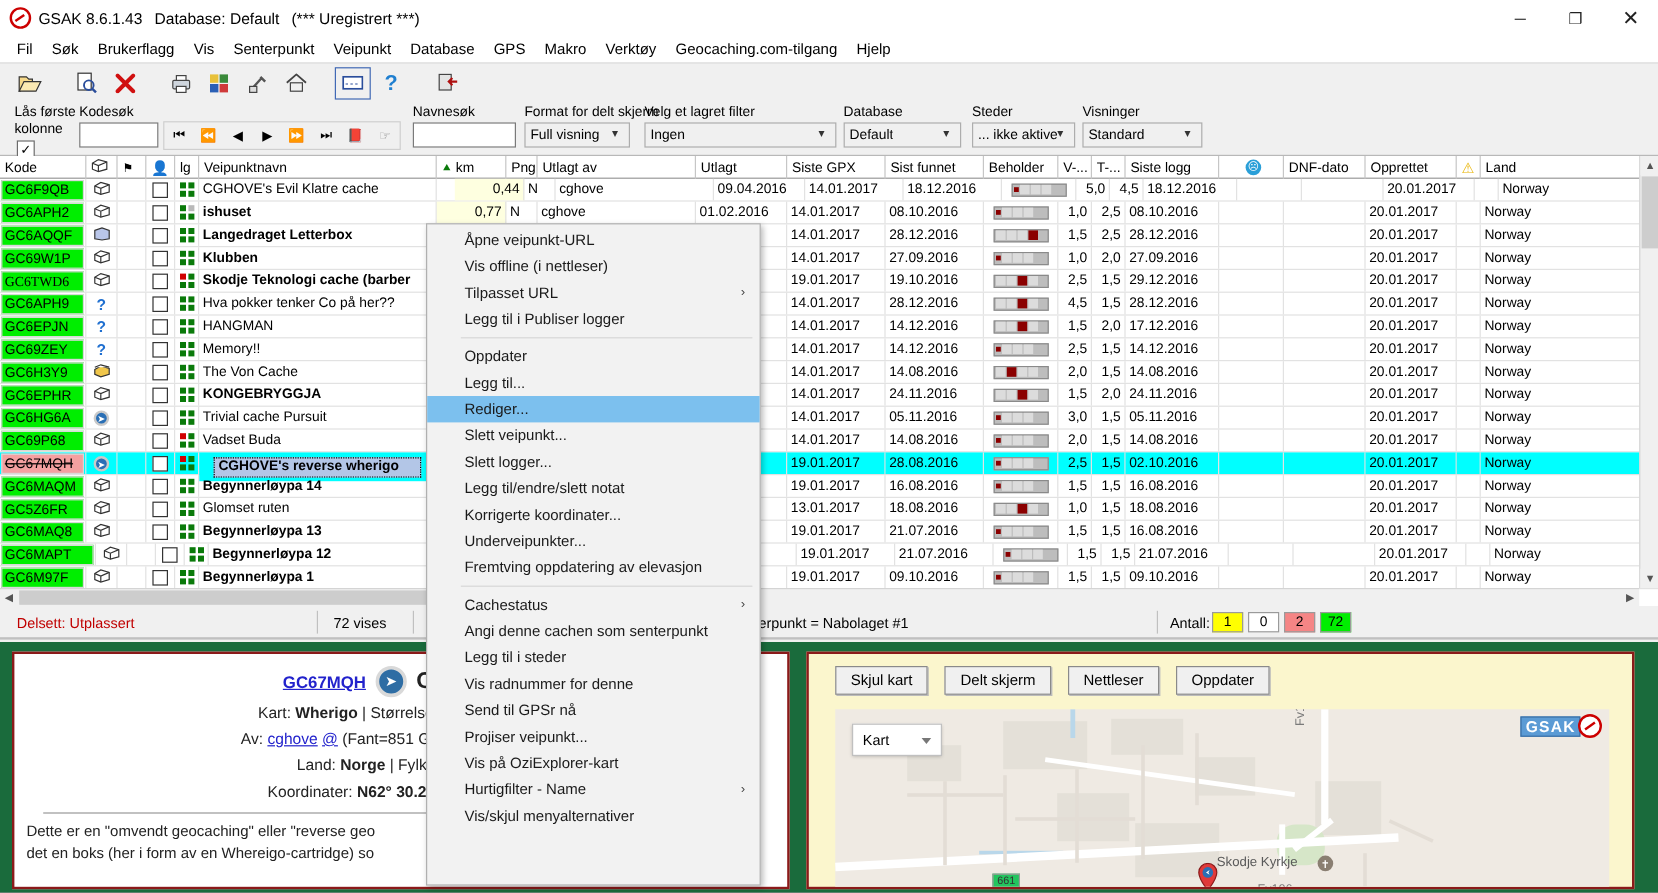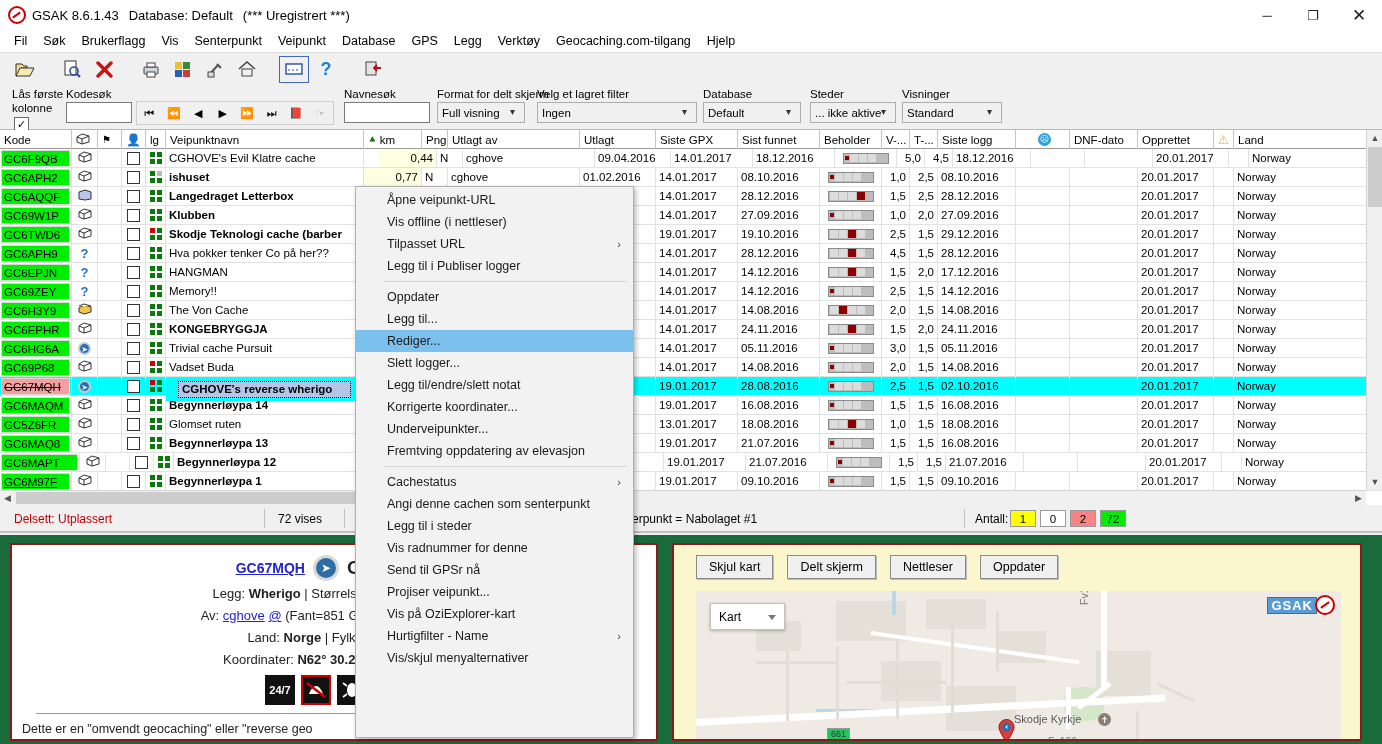--- a/index.html
+++ b/index.html
@@ -321,21 +321,21 @@
 
   <div class="menubar">
     <div class="mi">Fil</div>
     <div class="mi">Søk</div>
     <div class="mi">Brukerflagg</div>
     <div class="mi">Vis</div>
     <div class="mi">Senterpunkt</div>
     <div class="mi">Veipunkt</div>
     <div class="mi">Database</div>
     <div class="mi">GPS</div>
-    <div class="mi">Legg</div>
+    <div class="mi">Makro</div>
     <div class="mi">Verktøy</div>
     <div class="mi">Geocaching.com-tilgang</div>
     <div class="mi">Hjelp</div>
   </div>
 
   <div class="toolbar">
     <div class="tb-btn">
       <svg width="20" height="17" viewBox="0 0 20 17">
           <path d="M1 15V3h6l2 2h3v2H6L2 15z" fill="#f6d98a" stroke="#333" stroke-width="1"></path>
           <path d="M5 7h14l-4 8H1z" fill="#fbe9b2" stroke="#333" stroke-width="1"></path>
@@ -723,21 +723,21 @@
           <div class="cell num" style="width: 28px;">2,0</div>
           <div class="cell" style="width: 78px;">27.09.2016</div>
           <div class="cell" style="width: 54px;"></div>
           <div class="cell" style="width: 68px;"></div>
           <div class="cell" style="width: 76px;">20.01.2017</div>
           <div class="cell" style="width: 20px;"></div>
           <div class="cell" style="width: 140px;">Norway</div>
           <div class="cell" style="width: 80px;">Skodje</div>
         </div>
         <div class="row">
-          <div class="cell" style="width: 72px; padding: 0px 1px;">
+          <div class="cell" style="width: 72px; padding: 0px 1px; font-family: Liberation Serif, serif;">
             <span class="code-chip">GC6TWD6</span>
           </div>
           <div class="cell" style="width: 26px; justify-content: center;">
             <span><svg width="14" height="12" viewBox="0 0 14 12">
                 <path d="M1 4 L6 1 L13 3 L13 9 L6 11 L1 9Z" fill="#ffffff" stroke="#333"></path>
                 <path d="M1 4 L6 6 L13 3 M6 6 L6 11" fill="none" stroke="#333"></path>
               </svg></span>
           </div>
           <div class="cell" style="width: 24px;"></div>
           <div class="cell" style="width: 24px; justify-content: center;">
@@ -1345,21 +1345,21 @@
           <div class="cell num" style="width: 28px;">1,5</div>
           <div class="cell" style="width: 78px;">21.07.2016</div>
           <div class="cell" style="width: 54px;"></div>
           <div class="cell" style="width: 68px;"></div>
           <div class="cell" style="width: 76px;">20.01.2017</div>
           <div class="cell" style="width: 20px;"></div>
           <div class="cell" style="width: 140px;">Norway</div>
           <div class="cell" style="width: 80px;">Skodje</div>
         </div>
         <div class="row">
-          <div class="cell" style="width: 72px; padding: 0px 1px; text-decoration: underline;">
+          <div class="cell" style="width: 72px; padding: 0px 1px;">
             <span class="code-chip">GC6M97F</span>
           </div>
           <div class="cell" style="width: 26px; justify-content: center;">
             <span><svg width="14" height="12" viewBox="0 0 14 12">
                 <path d="M1 4 L6 1 L13 3 L13 9 L6 11 L1 9Z" fill="#ffffff" stroke="#333"></path>
                 <path d="M1 4 L6 6 L13 3 M6 6 L6 11" fill="none" stroke="#333"></path>
               </svg></span>
           </div>
           <div class="cell" style="width: 24px;"></div>
           <div class="cell" style="width: 24px; justify-content: center;">
@@ -1432,21 +1432,21 @@
   <div class="bottom">
 
     <div class="desc-pane">
       <div class="desc-inner">
         <div class="cache-title-row">
           <a class="gclink">GC67MQH</a>
           <span class="wherigo-ic">➤</span>
           <span class="cache-name">CGHOVE</span>
         </div>
         <div class="meta">
-          <span>Legg:</span>
+          <span>Kart:</span>
           <b>Wherigo</b>
           |
           <span>Størrelse:</span>
           <b>Mikro</b>
           <span class="cont-bar" style="display:inline-flex;vertical-align:-1px;">
             <span class="on sm"></span>
               <span></span>
               <span></span>
               <span></span>
           </span>
@@ -1461,42 +1461,20 @@
           <span>Land:</span>
           <b>Norge</b>
           |
           <span>Fylke:</span>
           <b>Møre og</b>
         </div>
         <div class="meta">
           <span>Koordinater:</span>
           <b>N62° 30.275 E6° 41.559</b>
           <span>|</span>
-        </div>
-        <div class="attrs">
-          <div class="attr">24/7</div>
-          <div class="attr no">
-            <svg width="22" height="20" viewBox="0 0 22 20">
-                <path d="M4 14 q3-8 7-8 q4 0 7 8z" fill="#fff"></path>
-                <path d="M2 3 L20 17" stroke="#cc0000" stroke-width="2.6"></path>
-              </svg>
-          </div>
-          <div class="attr">
-            <svg width="20" height="18" viewBox="0 0 20 18">
-                <ellipse cx="10" cy="9" rx="5" ry="7" fill="#fff"></ellipse>
-                <path d="M5 5 L1 2 M5 13 L1 16 M15 5 L19 2 M15 13 L19 16" stroke="#fff" stroke-width="1.6"></path>
-              </svg>
-          </div>
-          <div class="attr">
-            <svg width="18" height="18" viewBox="0 0 18 18">
-                <rect x="2" y="2" width="14" height="14" fill="#fff"></rect>
-                <rect x="4" y="4" width="4" height="4" fill="#111"></rect>
-                <rect x="10" y="10" width="4" height="4" fill="#111"></rect>
-              </svg>
-          </div>
         </div>
         <div class="desc-rule"></div>
         <div class="desc-body">
           <div>Dette er en "omvendt geocaching" eller "reverse geo</div>
           <div>det en boks (her i form av en Whereigo-cartridge) so</div>
         </div>
       </div>
     </div>
 
     <div class="map-pane">
@@ -1582,20 +1560,23 @@
       <div class="ctxitem">
         <span>Oppdater</span>
       </div>
       <div class="ctxitem">
         <span>Legg til...</span>
       </div>
       <div class="ctxitem hl">
         <span>Rediger...</span>
       </div>
       <div class="ctxitem">
+        <span>Slett veipunkt...</span>
+      </div>
+      <div class="ctxitem">
         <span>Slett logger...</span>
       </div>
       <div class="ctxitem">
         <span>Legg til/endre/slett notat</span>
       </div>
       <div class="ctxitem">
         <span>Korrigerte koordinater...</span>
       </div>
       <div class="ctxitem">
         <span>Underveipunkter...</span>

